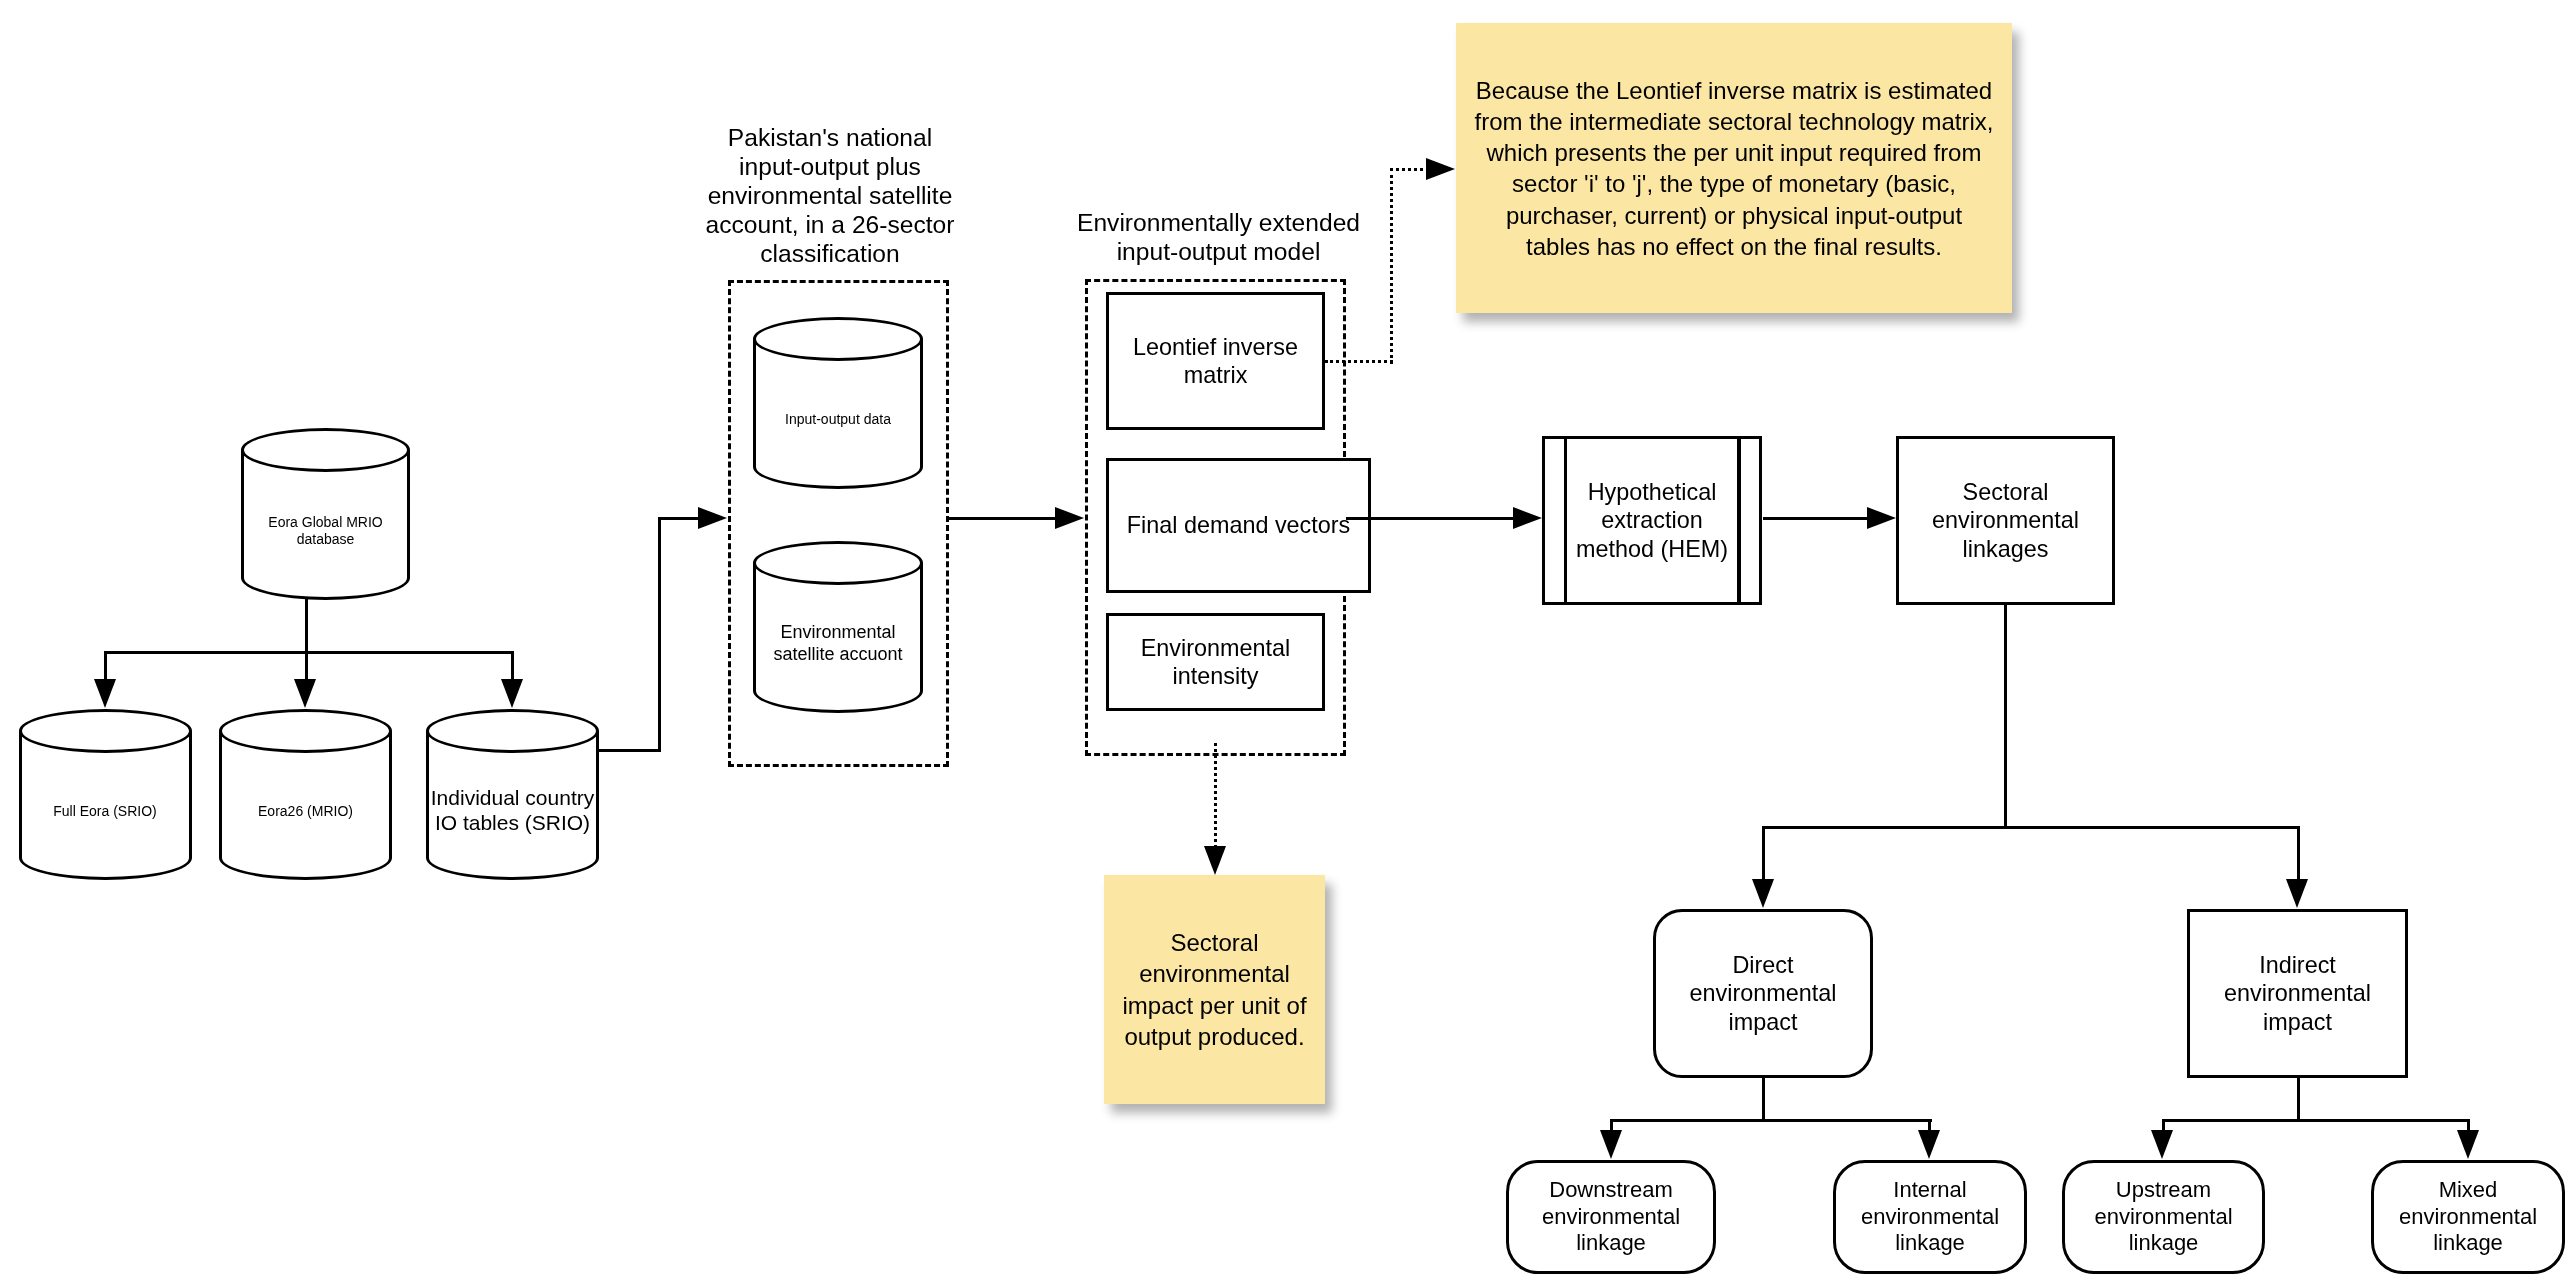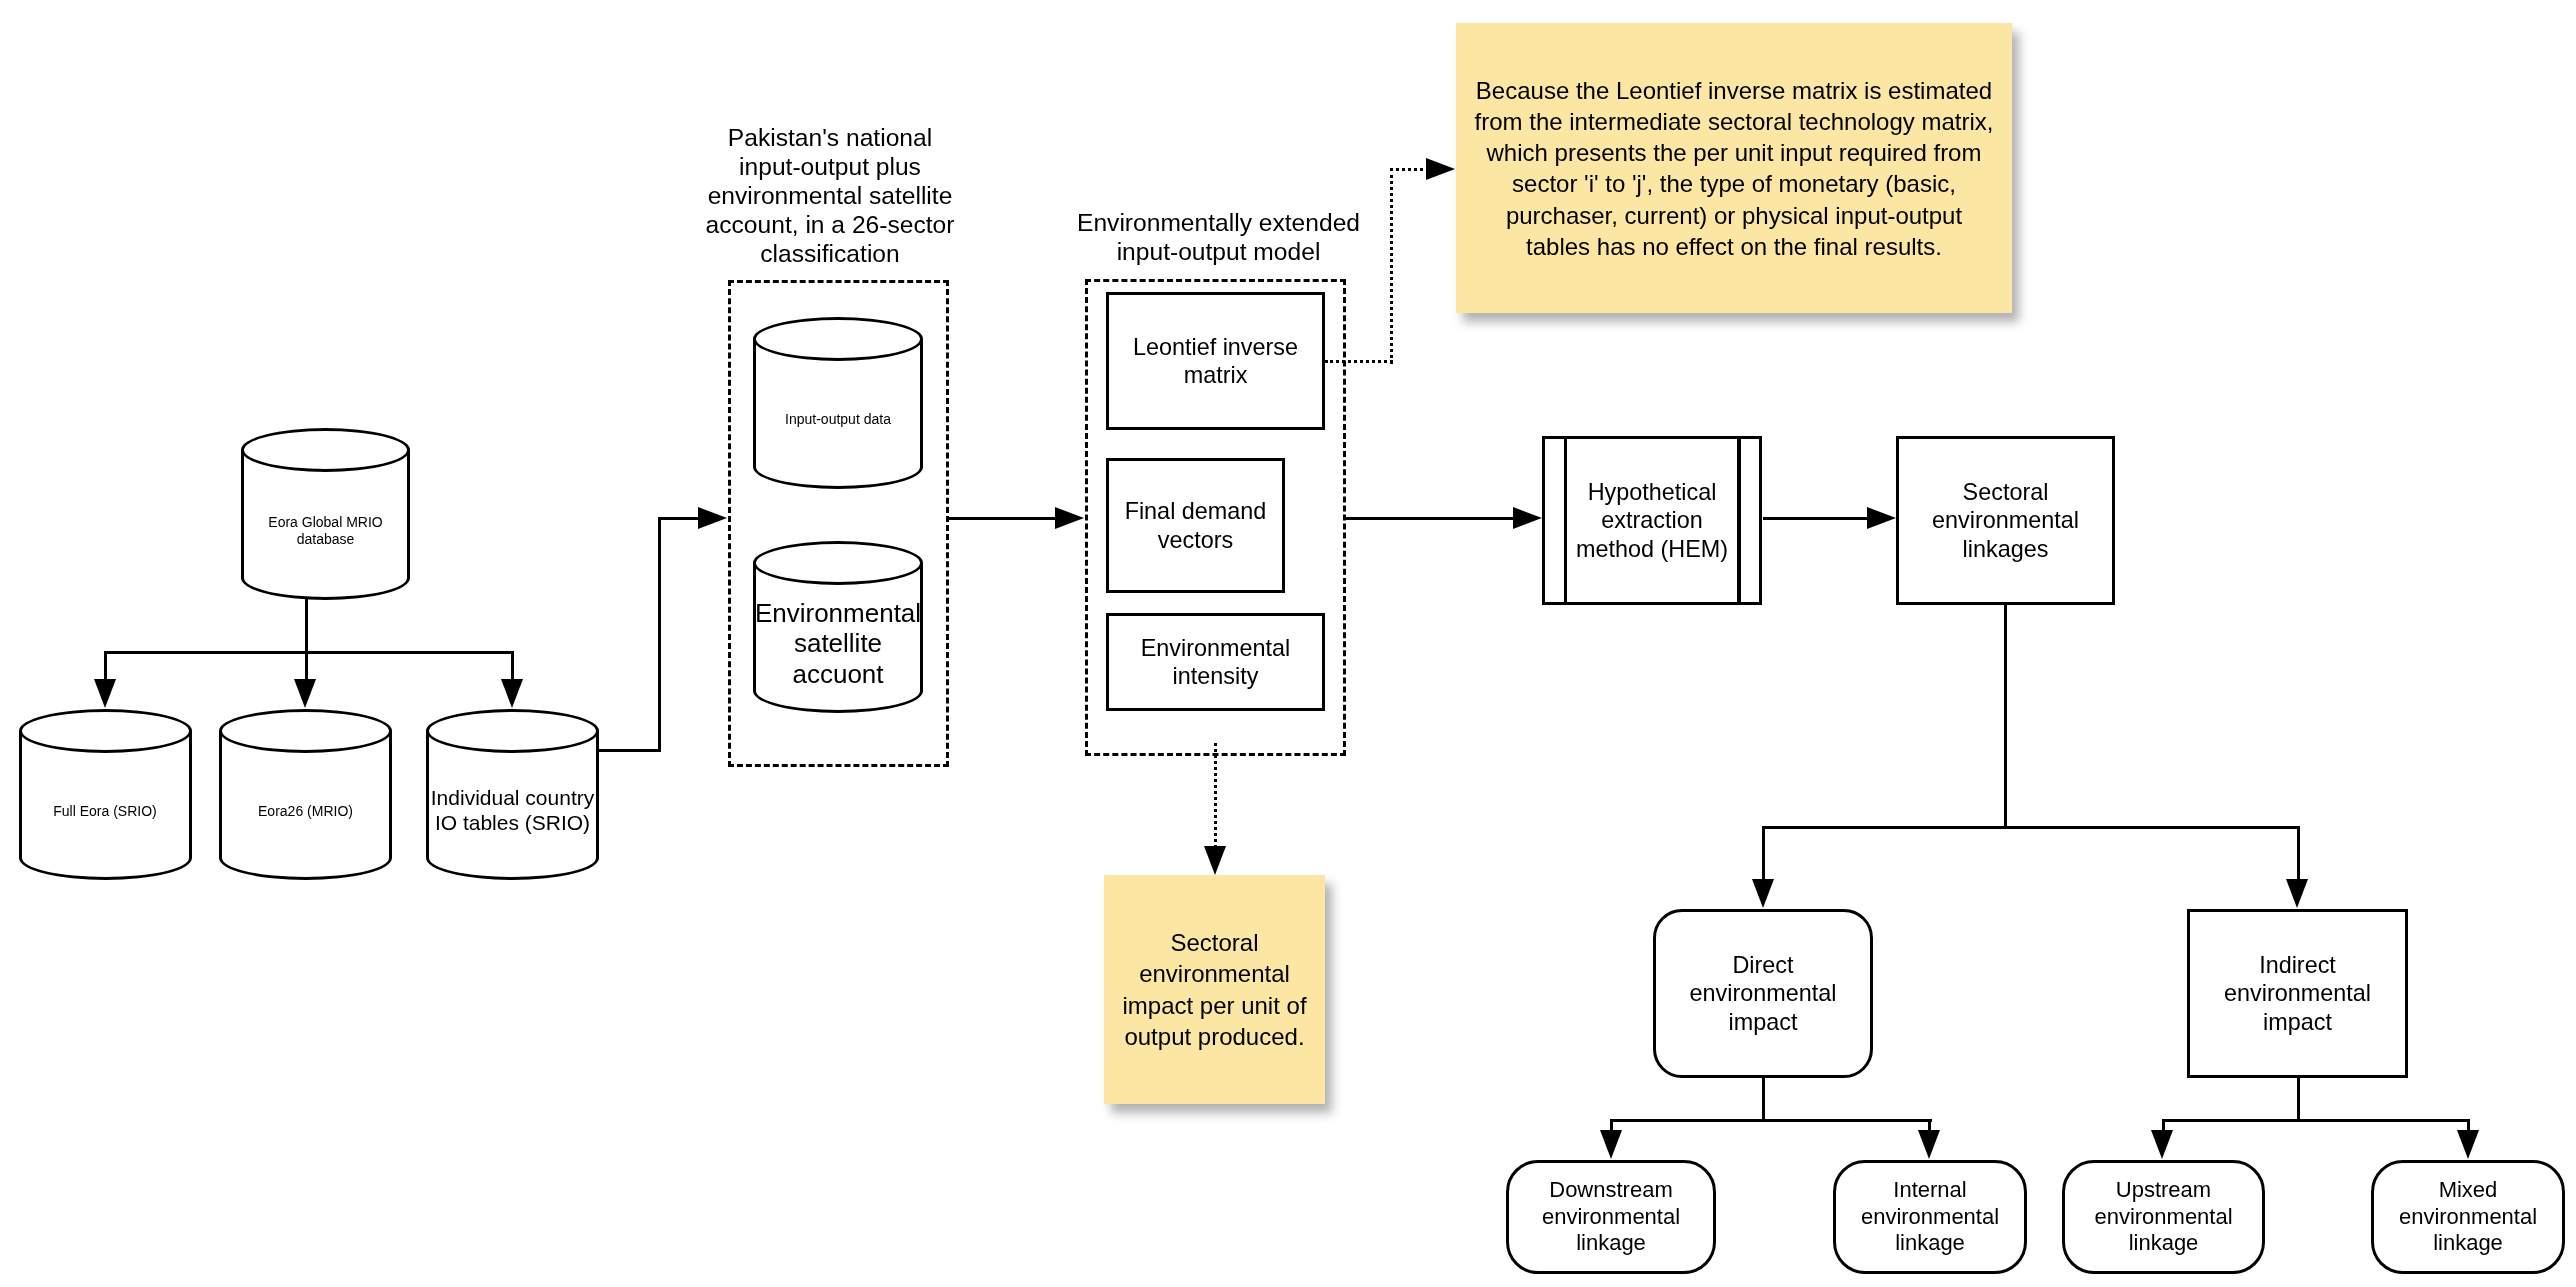--- a/index.html
+++ b/index.html
@@ -85,27 +85,27 @@
     <div class="cyl-bottom"></div>
     <div class="cyl-side"></div>
     <div class="cyl-top"></div>
     <div class="cyl-label">Input-output data</div>
   </div>
 
   <div class="cyl" style="left:753px;top:541px;width:170px;height:172px;">
     <div class="cyl-bottom"></div>
     <div class="cyl-side"></div>
     <div class="cyl-top"></div>
-    <div class="cyl-label" style="font-size:26px;">Environmental satellite accuont</div>
+    <div class="cyl-label" style="font-size:18px;">Environmental satellite accuont</div>
   </div>
 
   <div class="node" style="left:1106px;top:292px;width:219px;height:138px;border-width:3.1px;">
     <span>Leontief inverse matrix</span>
   </div>
-  <div class="node" style="left:1106px;top:458px;width:179px;height:135px;border-width:3.1px;">
+  <div class="node" style="left:1106px;top:458px;width:265px;height:135px;border-width:3.1px;">
     <span>Final demand vectors</span>
   </div>
   <div class="node" style="left:1106px;top:613px;width:219px;height:98px;border-width:3.1px;">
     <span>Environmental intensity</span>
   </div>
 
   <div class="node" style="left:1542px;top:436px;width:220px;height:169px;padding:4.9px 27px;">
     <div class="hem-line" style="left:18.5px;"></div>
     <div class="hem-line" style="right:18.5px;"></div>
     <span>Hypothetical extraction method (HEM)</span>

